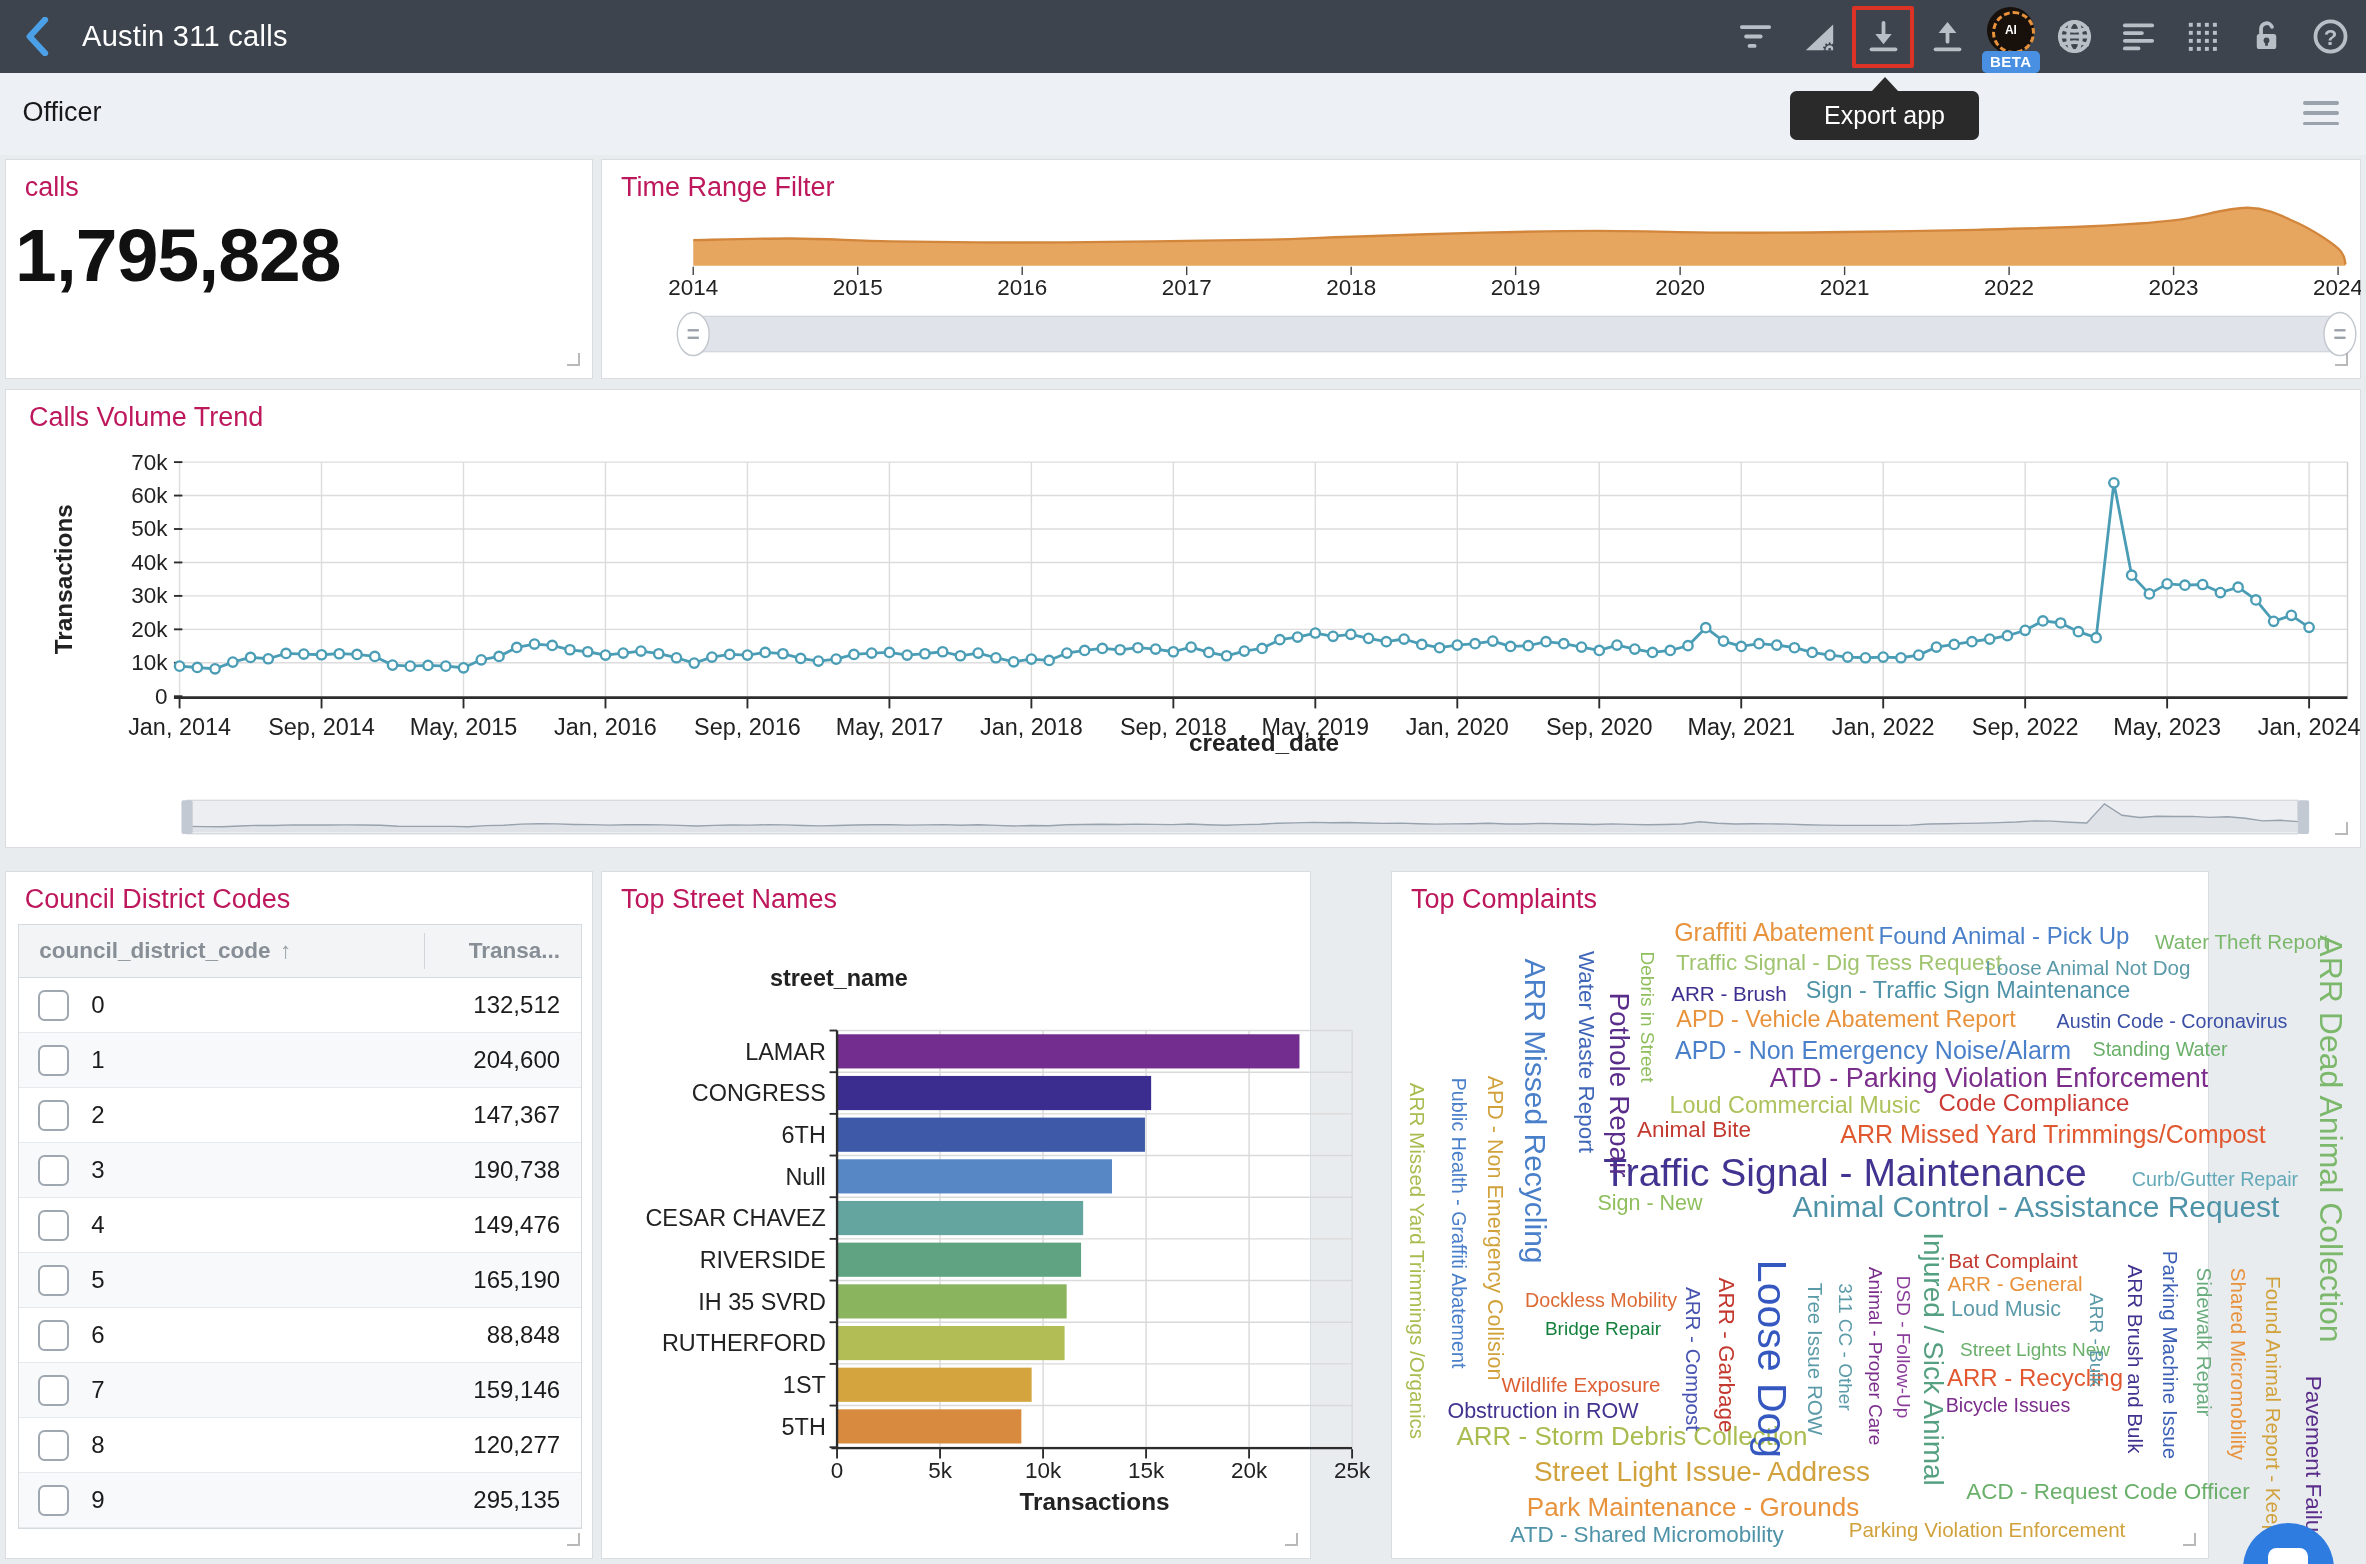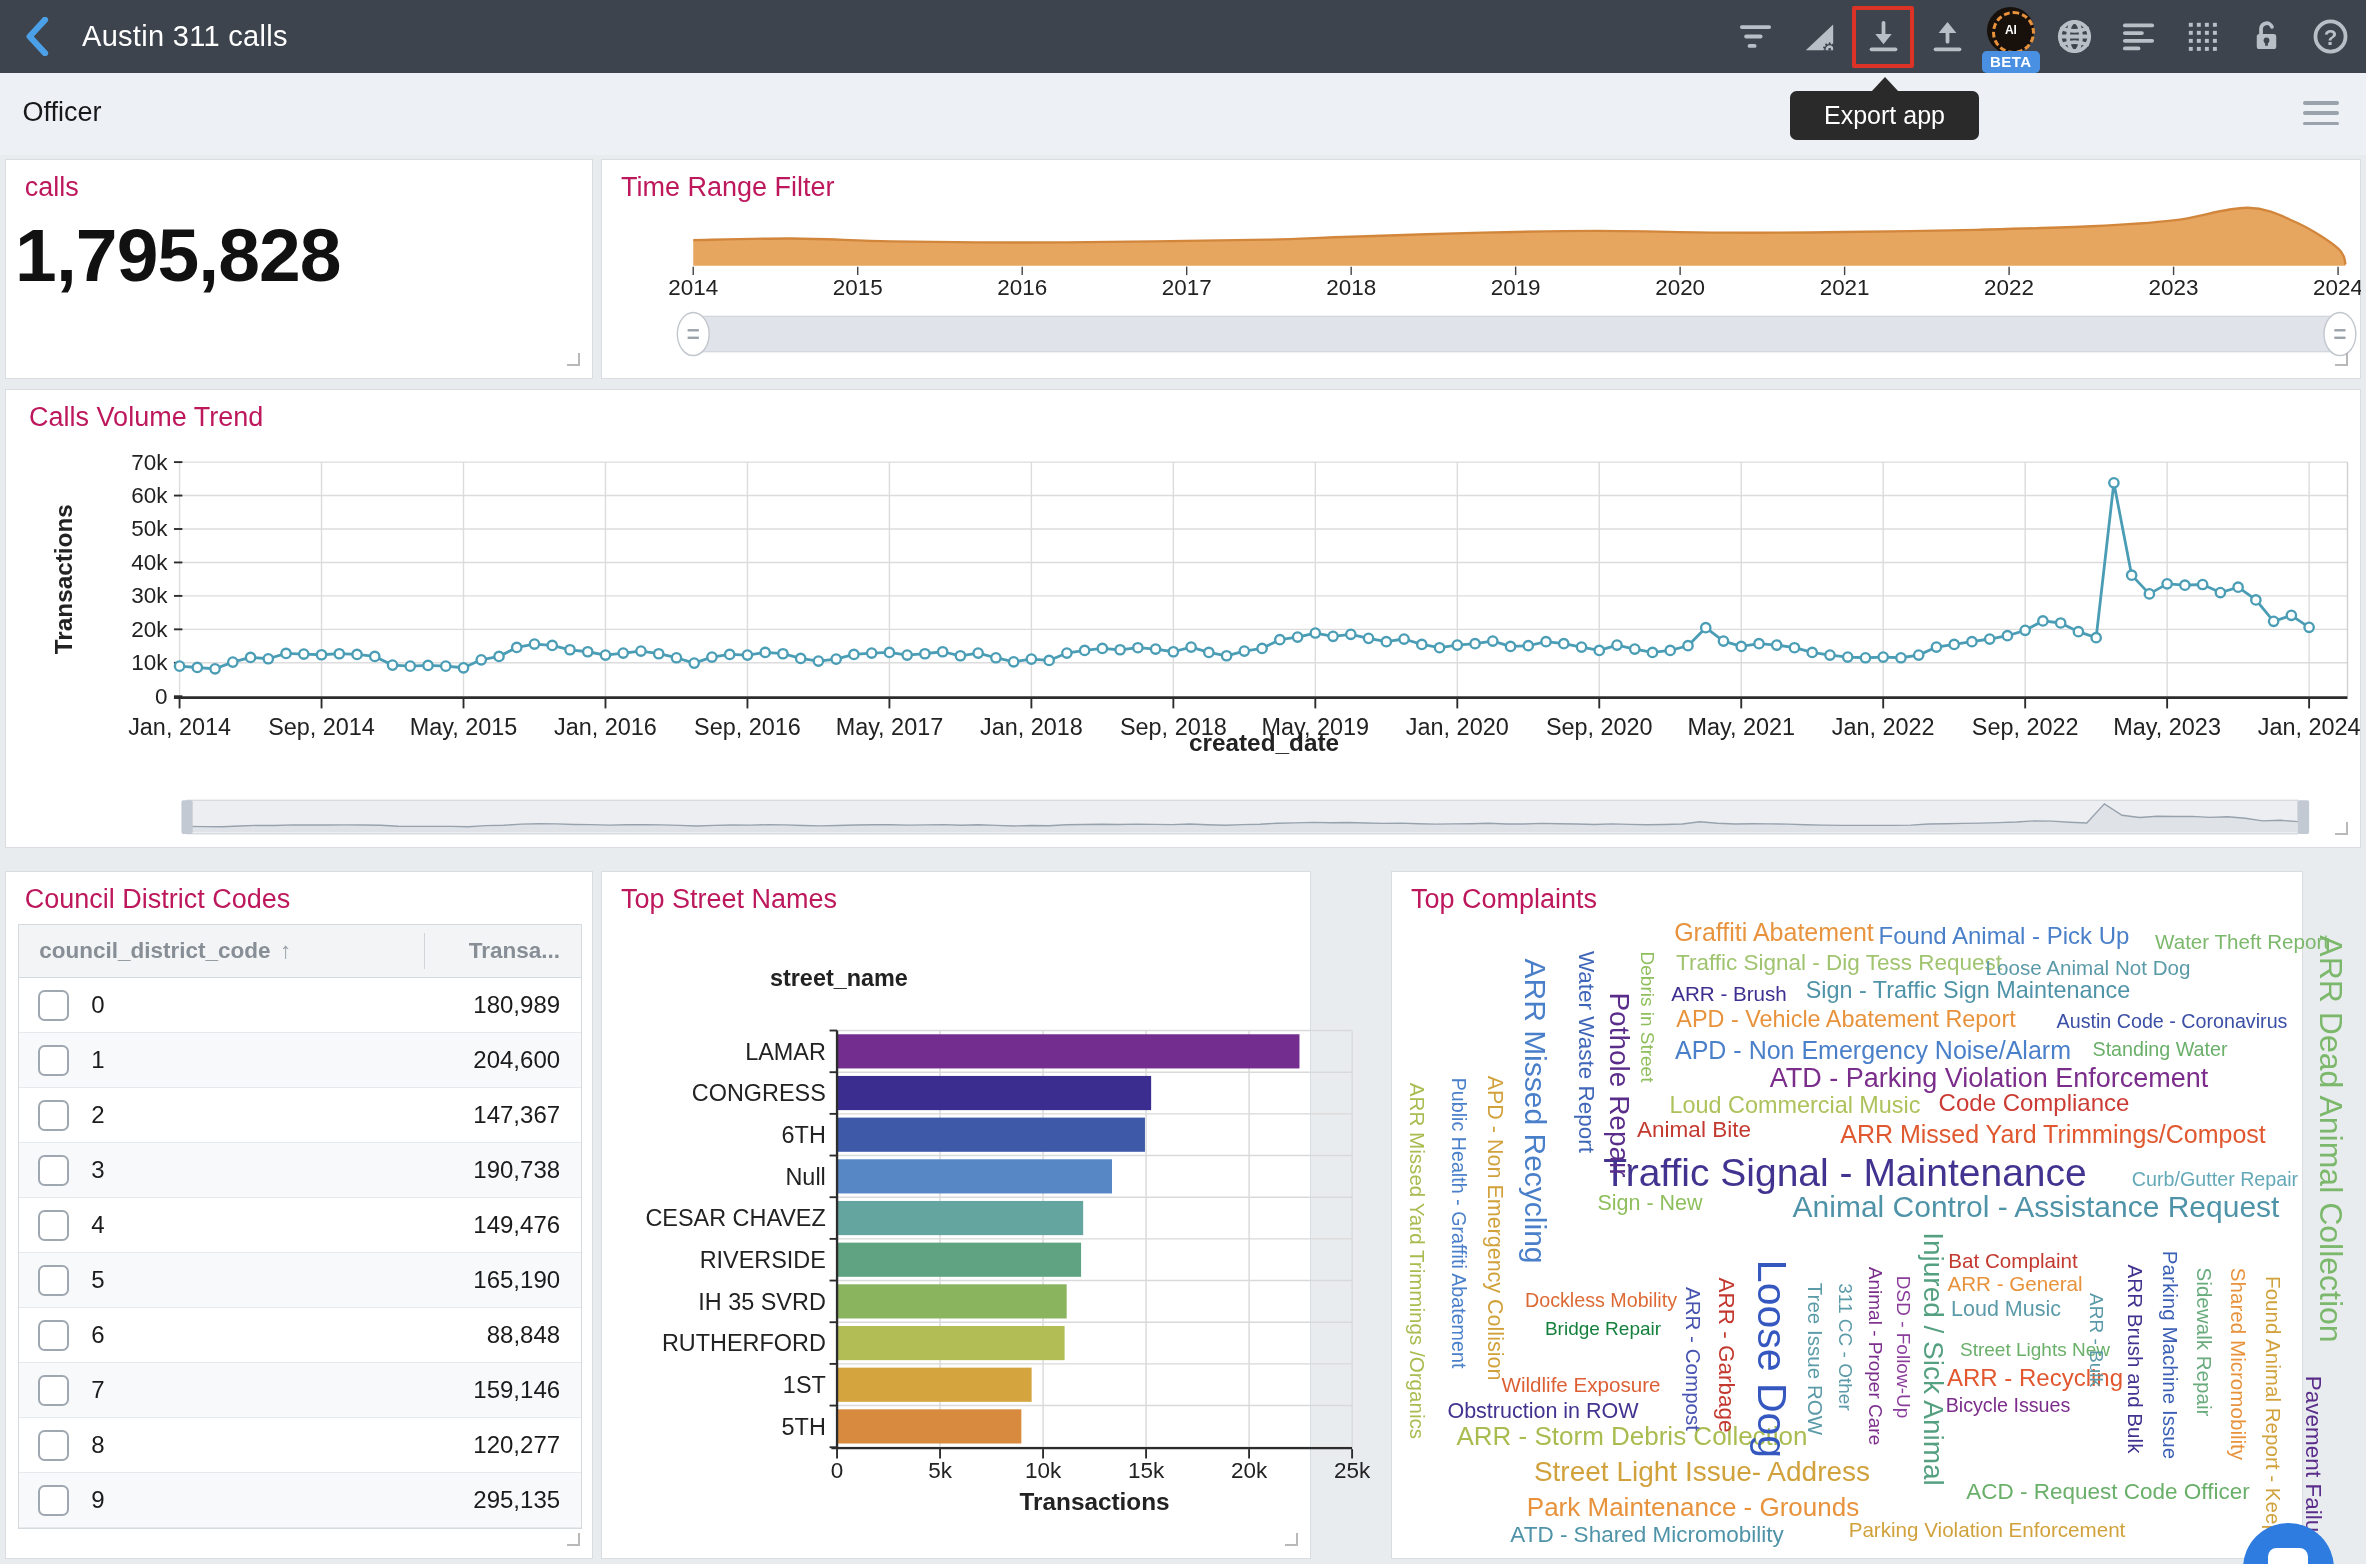--- a/index.html
+++ b/index.html
@@ -436,21 +436,21 @@
     <div class="thead">
       <span class="thc1">council_district_code</span>
       <span class="sortarrow">↑</span>
       <div class="thdiv"></div>
       <span class="thc2">Transa...</span>
     </div>
     <div id="tbody">
         <div class="trow">
           <div class="cb"></div>
       <span class="code">0</span>
-      <span class="tval">180,989</span>
+      <span class="tval">132,512</span>
         </div>
         <div class="trow alt">
           <div class="cb"></div>
       <span class="code">1</span>
       <span class="tval">204,600</span>
         </div>
         <div class="trow">
           <div class="cb"></div>
       <span class="code">2</span>
       <span class="tval">147,367</span>
@@ -558,21 +558,21 @@
       <rect x="252" y="573.5" width="195.8" height="36.5" fill="#d88b3e"></rect>
       <text x="239" y="600.75" font-size="25" fill="#222" text-anchor="end" font-weight="normal" transform="">5TH</text>
       <line x1="251" y1="169" x2="251" y2="615" stroke="#2c2c2c" stroke-width="2.5"></line>
       <line x1="245" y1="615" x2="801" y2="615" stroke="#2c2c2c" stroke-width="2.5"></line>
       <text x="253" y="121" font-size="25" fill="#222" text-anchor="middle" font-weight="bold" transform="">street_name</text>
       <text x="526" y="681" font-size="26" fill="#222" text-anchor="middle" font-weight="bold" transform="">Transactions</text>
     </svg>
   <div class="rsz"></div>
 </div>
 
-<div class="card" style="left:1391px;top:871px;width:912px;height: 688px">
+<div class="card" style="left:1391px;top:871px;width:818px;height: 688px">
   <div class="ctitle">Top Complaints</div>
   <div class="cloud" id="cloud">
       <span class="wd" style="left: 382px; top: 60px; color: rgb(232, 148, 63); font-size: 25px;">Graffiti Abatement</span>
       <span class="wd" style="left: 612px; top: 64px; color: rgb(74, 127, 201); font-size: 24px;">Found Animal - Pick Up</span>
       <span class="wd" style="left: 850px; top: 70px; color: rgb(124, 184, 107); font-size: 20.6px;">Water Theft Report</span>
       <span class="wd" style="left: 447px; top: 91px; color: rgb(160, 196, 112); font-size: 22.5px;">Traffic Signal - Dig Tess Request</span>
       <span class="wd" style="left: 696px; top: 96px; color: rgb(91, 154, 168); font-size: 20.6px;">Loose Animal Not Dog</span>
       <span class="wd" style="left: 337px; top: 122px; color: rgb(61, 47, 143); font-size: 20.6px;">ARR - Brush</span>
       <span class="wd" style="left: 576px; top: 119px; color: rgb(79, 147, 168); font-size: 23.4px;">Sign - Traffic Sign Maintenance</span>
       <span class="wd" style="left: 454px; top: 148px; color: rgb(232, 146, 60); font-size: 23.4px;">APD - Vehicle Abatement Report</span>

